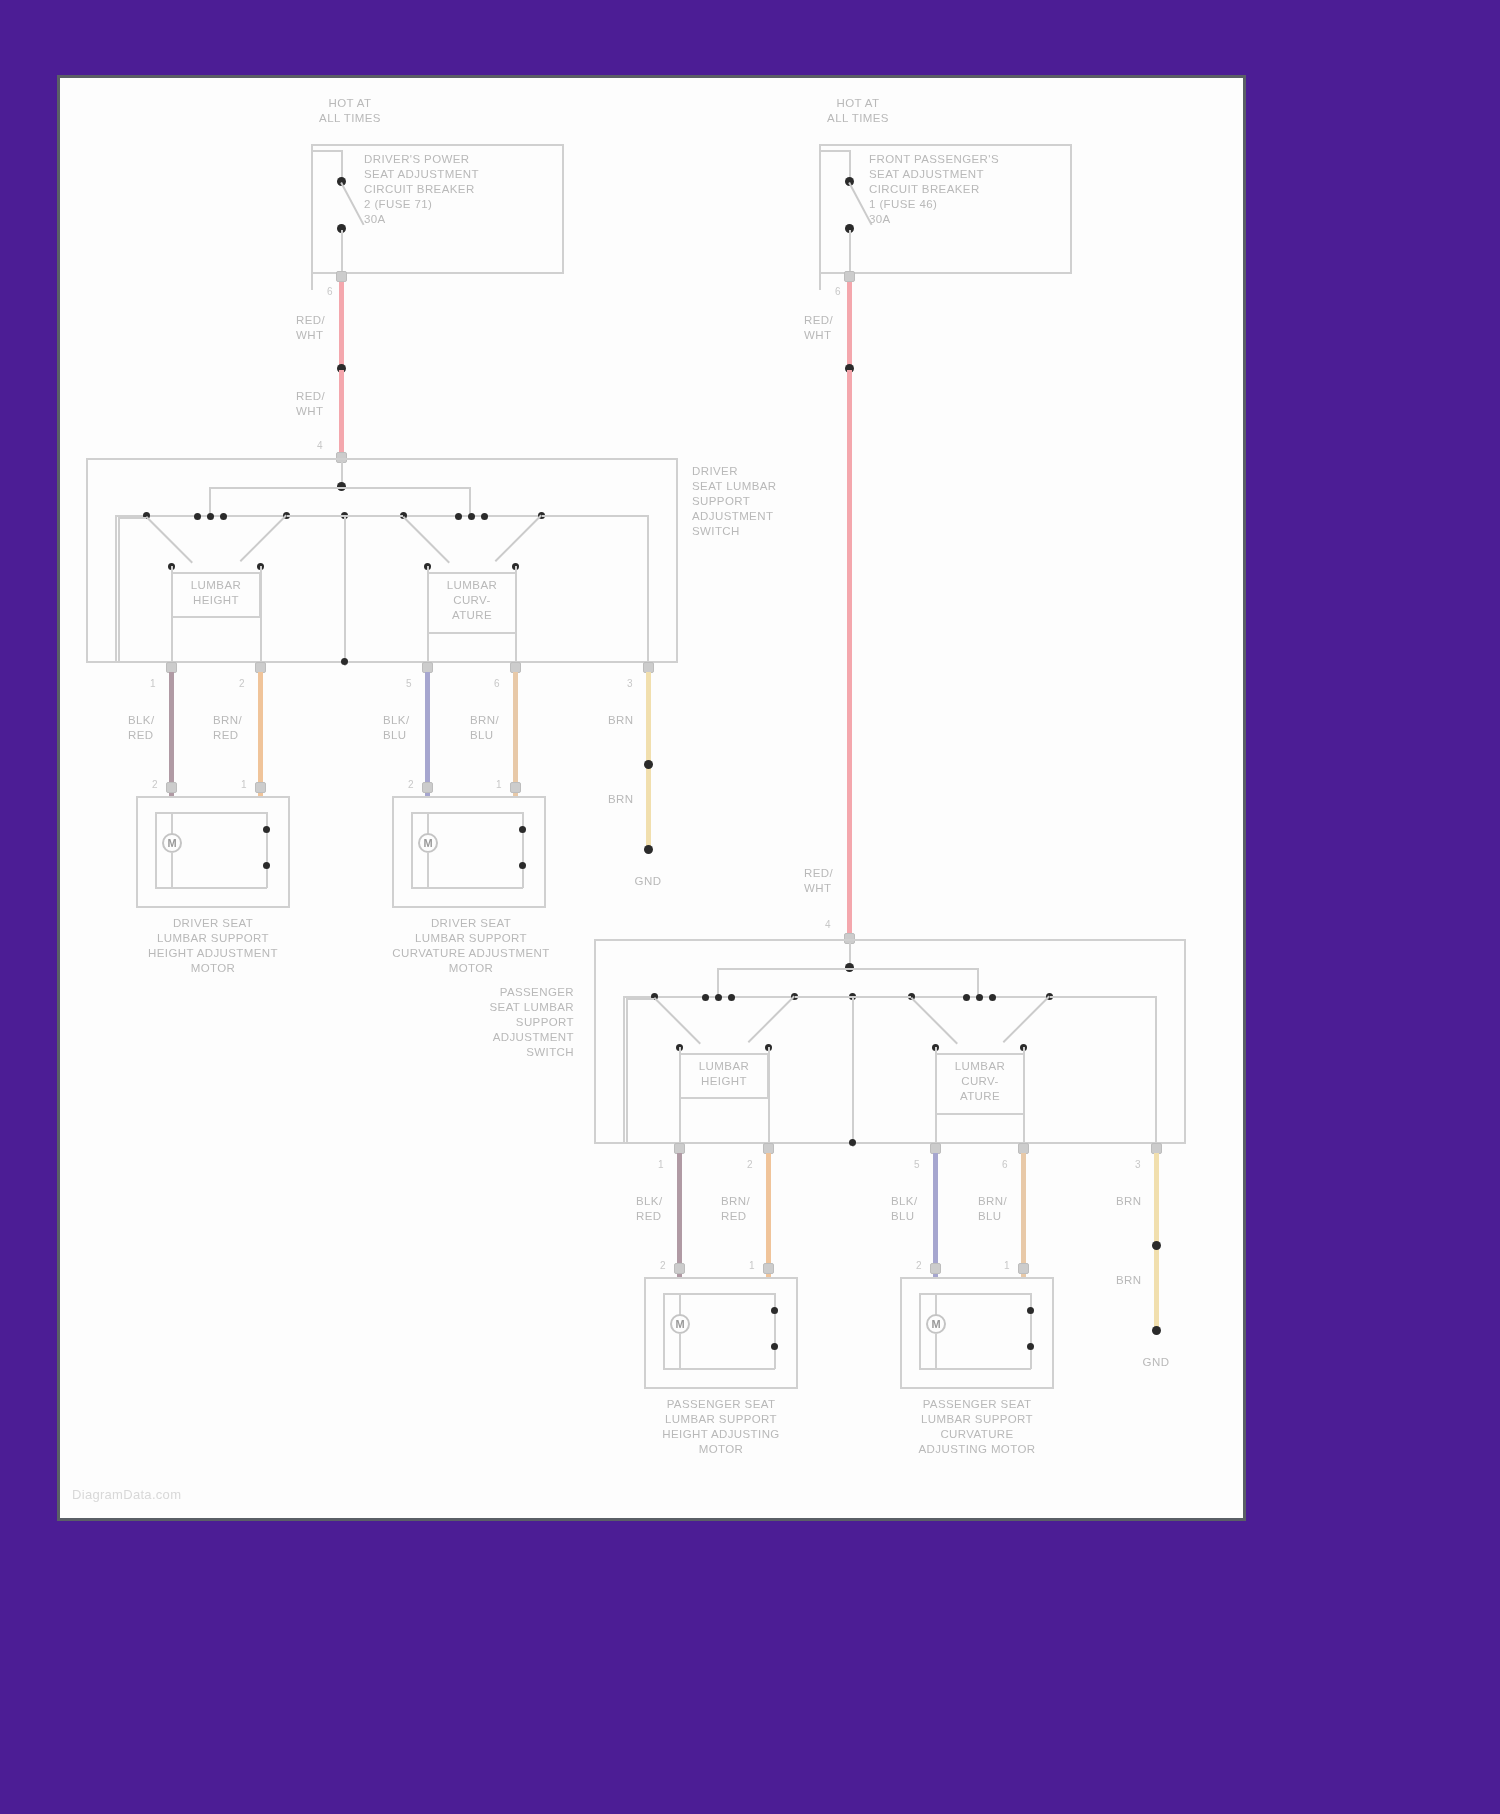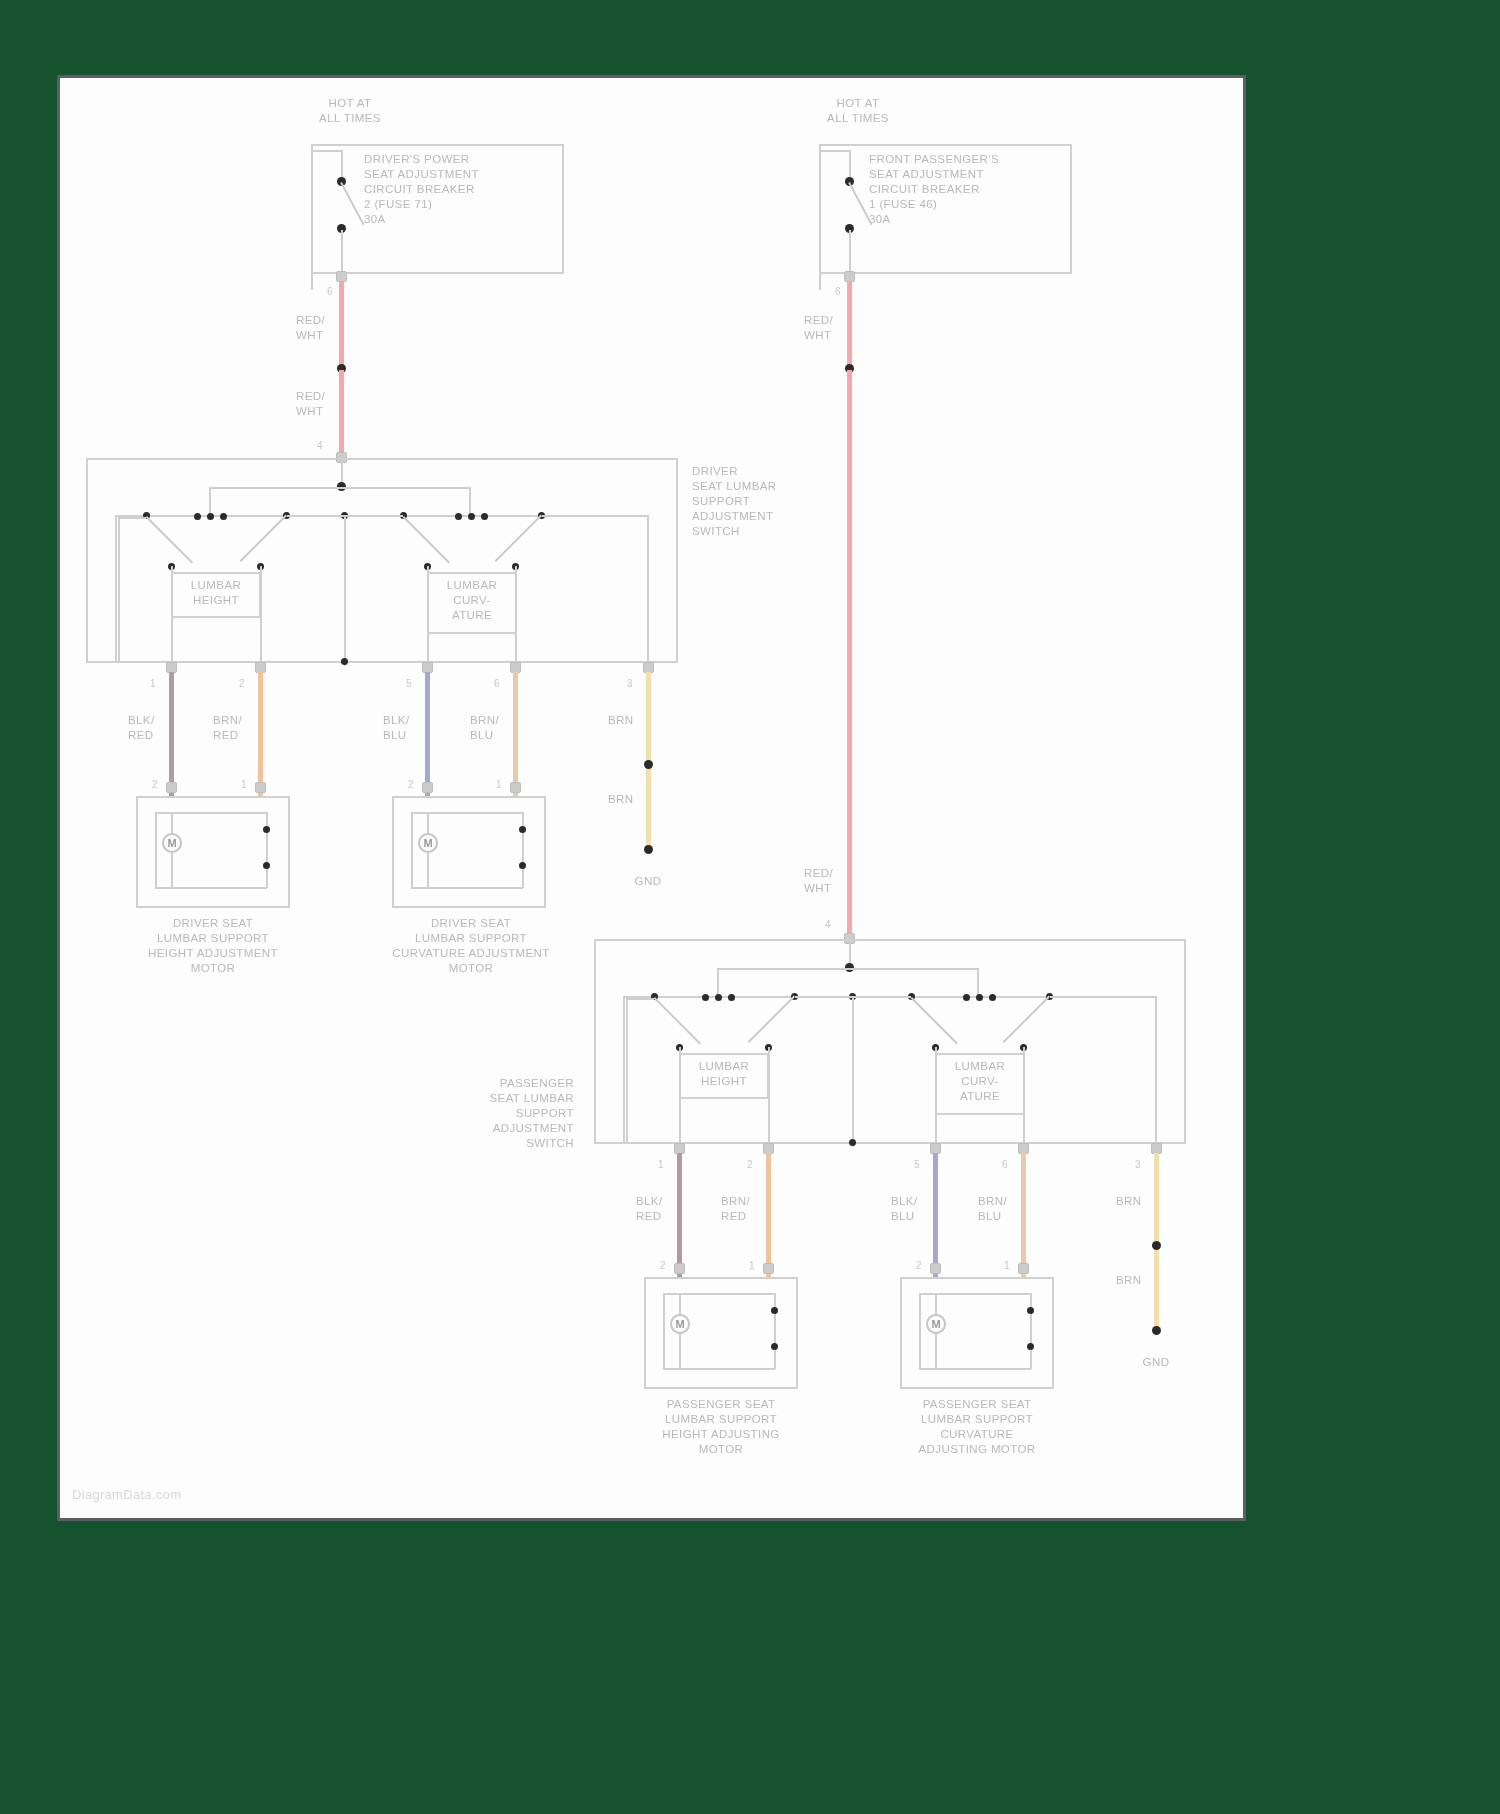--- a/index.html
+++ b/index.html
@@ -1,17 +1,17 @@
 <!DOCTYPE html>
 <html><head>
 <meta charset="utf-8">
 <style>
   html,body{margin:0;padding:0;background:#ffffff;}
   body{width:1500px;height:1814px;font-family:"Liberation Sans",sans-serif;position:relative;overflow:hidden;}
-  #stage{position:absolute;left:0;top:0;width:1500px;height:1814px;background:#14532d;}
+  #stage{position:absolute;left:0;top:0;width:1500px;height:1814px;background:#4c1d95;}
   .frame{position:absolute;left:57px;top:75px;width:1189px;height:1446px;border:3px solid #5a5f66;background:#fdfdfd;box-sizing:border-box;}
   .lbl{position:absolute;color:#b9b9b9;font-size:11.5px;line-height:15px;letter-spacing:.4px;white-space:pre;}
   .lbl.c{text-align:center;}
   .lbl.r{text-align:right;}
   .box{position:absolute;border:2px solid #d0d0d0;background:transparent;box-sizing:border-box;}
   .wire{position:absolute;background:#cfcfcf;}
   .wv{width:2px;}
   .wh{height:2px;}
   .dot{position:absolute;width:9px;height:9px;background:#2b2b2b;border-radius:50%;}
   .dot.sm{width:7px;height:7px;}
@@ -219,21 +219,21 @@
   <div class="lbl" style="left:804px;top:313px;width:44px;">RED/
 WHT</div>
   <div class="dot" style="left:845px;top:364px;"></div>
   <div class="pwire" style="left:847px;top:370px;height:565px;"></div>
   <div class="lbl" style="left:804px;top:866px;width:44px;">RED/
 WHT</div>
   <div class="pnum" style="left:825px;top:919px;">4</div>
   <div class="pin" style="left:844px;top:933px;"></div>
 
   <div class="box" style="left:594px;top:939px;width:592px;height:205px;"></div>
-  <div class="lbl r" style="left:448px;top:1076px;width:126px;">PASSENGER
+  <div class="lbl r" style="left:448px;top:985px;width:126px;">PASSENGER
 SEAT LUMBAR
 SUPPORT
 ADJUSTMENT
 SWITCH</div>
 
   <div class="box" style="left:623px;top:996px;width:534px;height:148px;"></div>
 
   <div class="wire wv" style="left:849px;top:943px;height:26px;"></div>
   <div class="dot" style="left:845px;top:963px;"></div>
   <div class="wire wh" style="left:717px;top:968px;width:262px;"></div>

